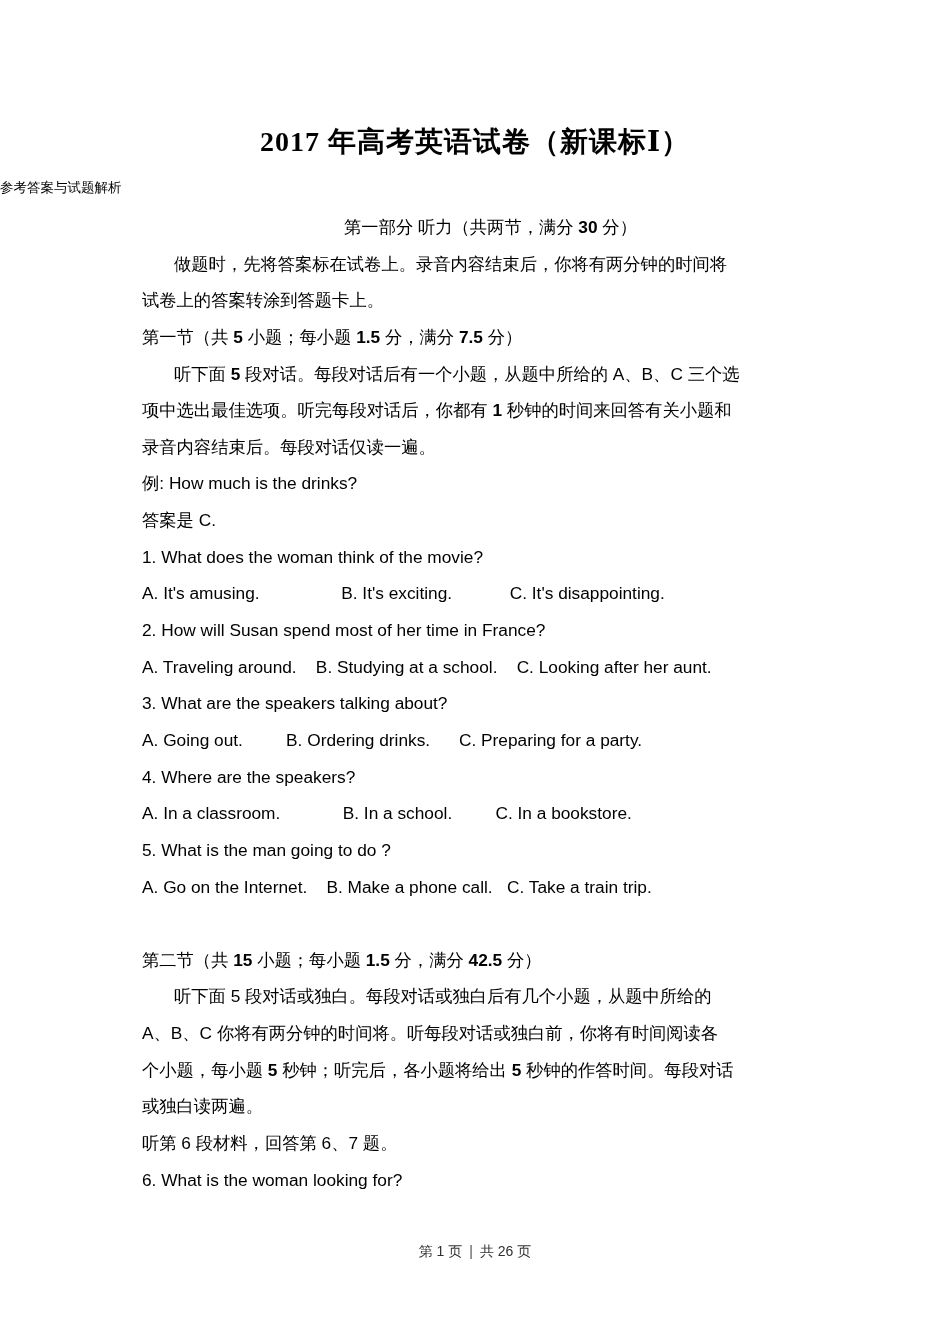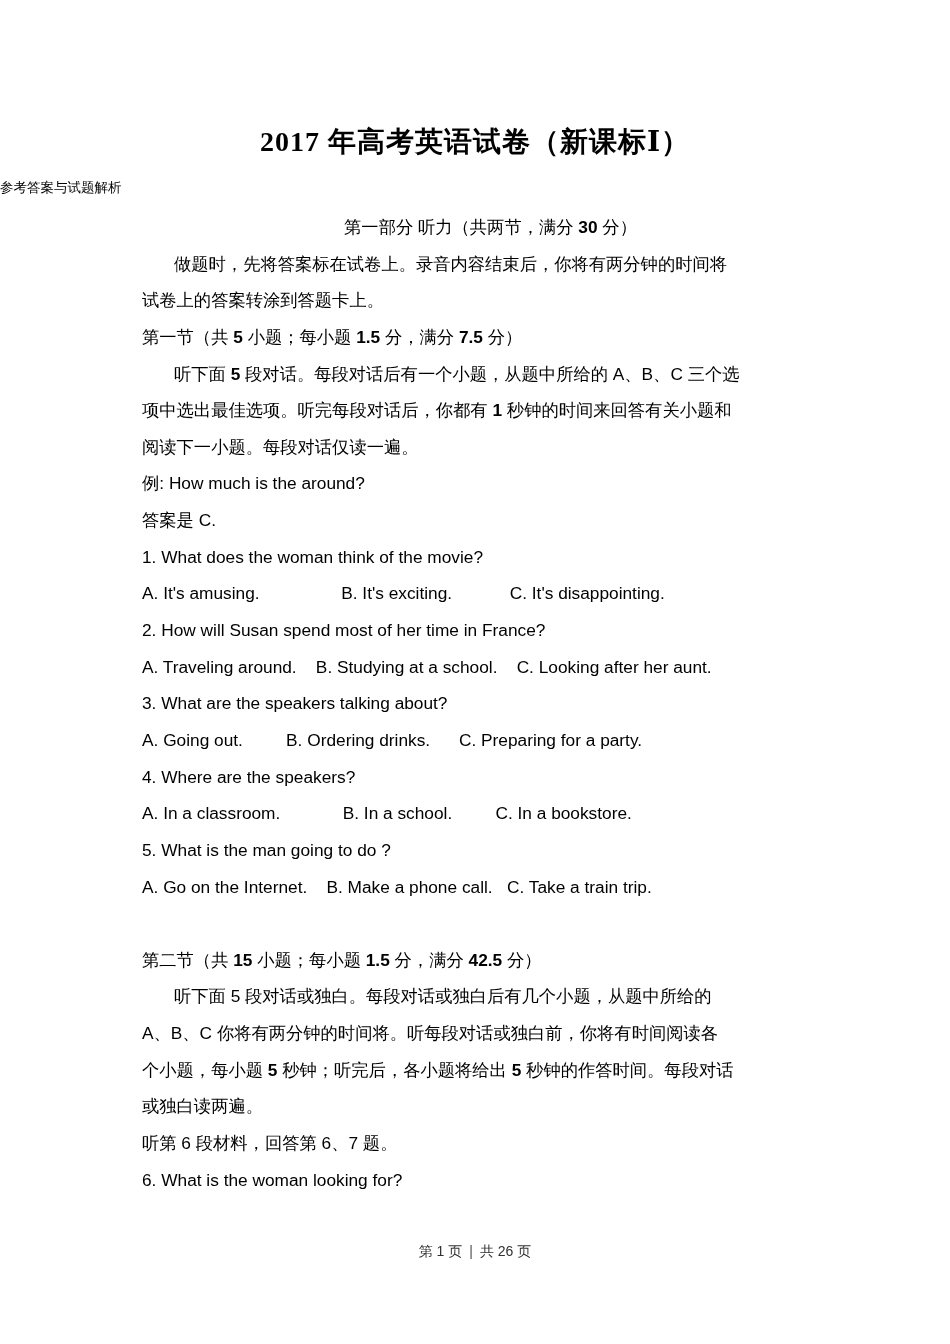--- a/index.html
+++ b/index.html
@@ -78,22 +78,22 @@
 
   <div class="doc-subtitle">参考答案与试题解析</div>
 
   <div class="doc-content">
       <div class="line heading"><span>第一部分 听力（共两节，满分 </span><b>30</b><span> 分）</span></div>
       <div class="line indent"><span>做题时，先将答案标在试卷上。录音内容结束后，你将有两分钟的时间将</span></div>
       <div class="line flush"><span>试卷上的答案转涂到答题卡上。</span></div>
       <div class="line flush"><span>第一节（共 </span><b>5</b><span> 小题；每小题 </span><b>1.5</b><span> 分，满分 </span><b>7.5</b><span> 分）</span></div>
       <div class="line indent"><span>听下面 </span><b>5</b><span> 段对话。每段对话后有一个小题，从题中所给的 A、B、C 三个选</span></div>
       <div class="line flush"><span>项中选出最佳选项。听完每段对话后，你都有 </span><b>1</b><span> 秒钟的时间来回答有关小题和</span></div>
-      <div class="line flush"><span>阅读下一小题。每段对话仅读一遍。</span></div>
-      <div class="line flush"><span>例: How much is the around?</span></div>
+      <div class="line flush"><span>录音内容结束后。每段对话仅读一遍。</span></div>
+      <div class="line flush"><span>例: How much is the drinks?</span></div>
       <div class="line flush"><span>答案是 C.</span></div>
       <div class="line flush"><span>1. What does the woman think of the movie?</span></div>
       <div class="line flush"><span>A. It's amusing.                 B. It's exciting.            C. It's disappointing.</span></div>
       <div class="line flush"><span>2. How will Susan spend most of her time in France?</span></div>
       <div class="line flush"><span>A. Traveling around.    B. Studying at a school.    C. Looking after her aunt.</span></div>
       <div class="line flush"><span>3. What are the speakers talking about?</span></div>
       <div class="line flush"><span>A. Going out.         B. Ordering drinks.      C. Preparing for a party.</span></div>
       <div class="line flush"><span>4. Where are the speakers?</span></div>
       <div class="line flush"><span>A. In a classroom.             B. In a school.         C. In a bookstore.</span></div>
       <div class="line flush"><span>5. What is the man going to do ?</span></div>

